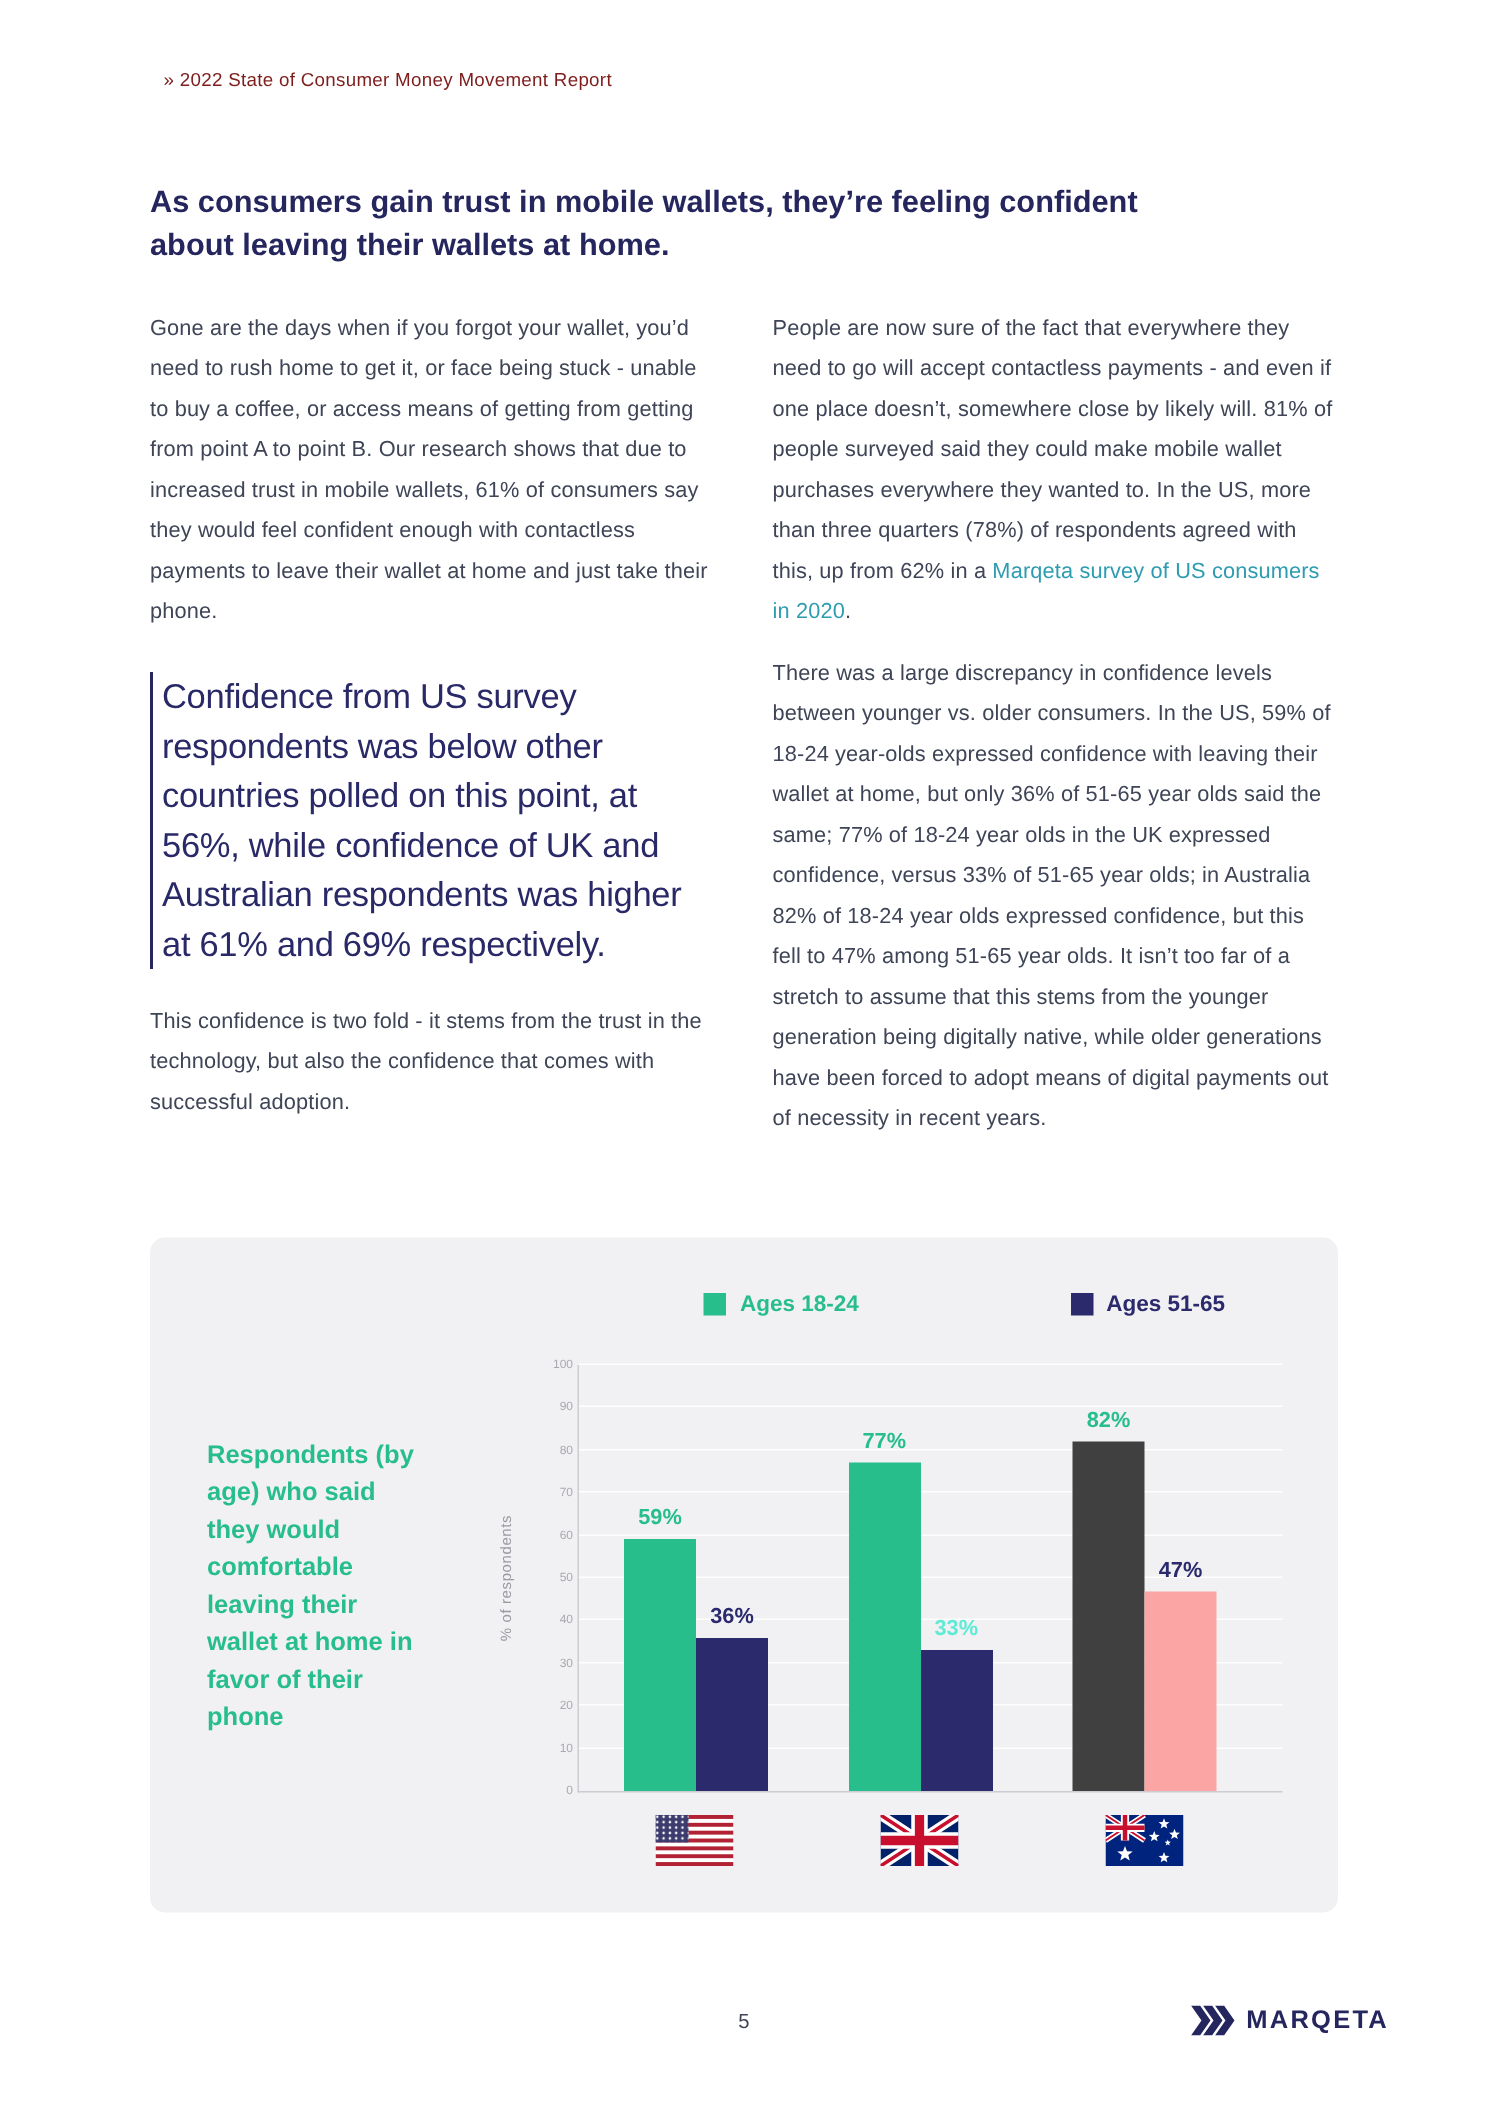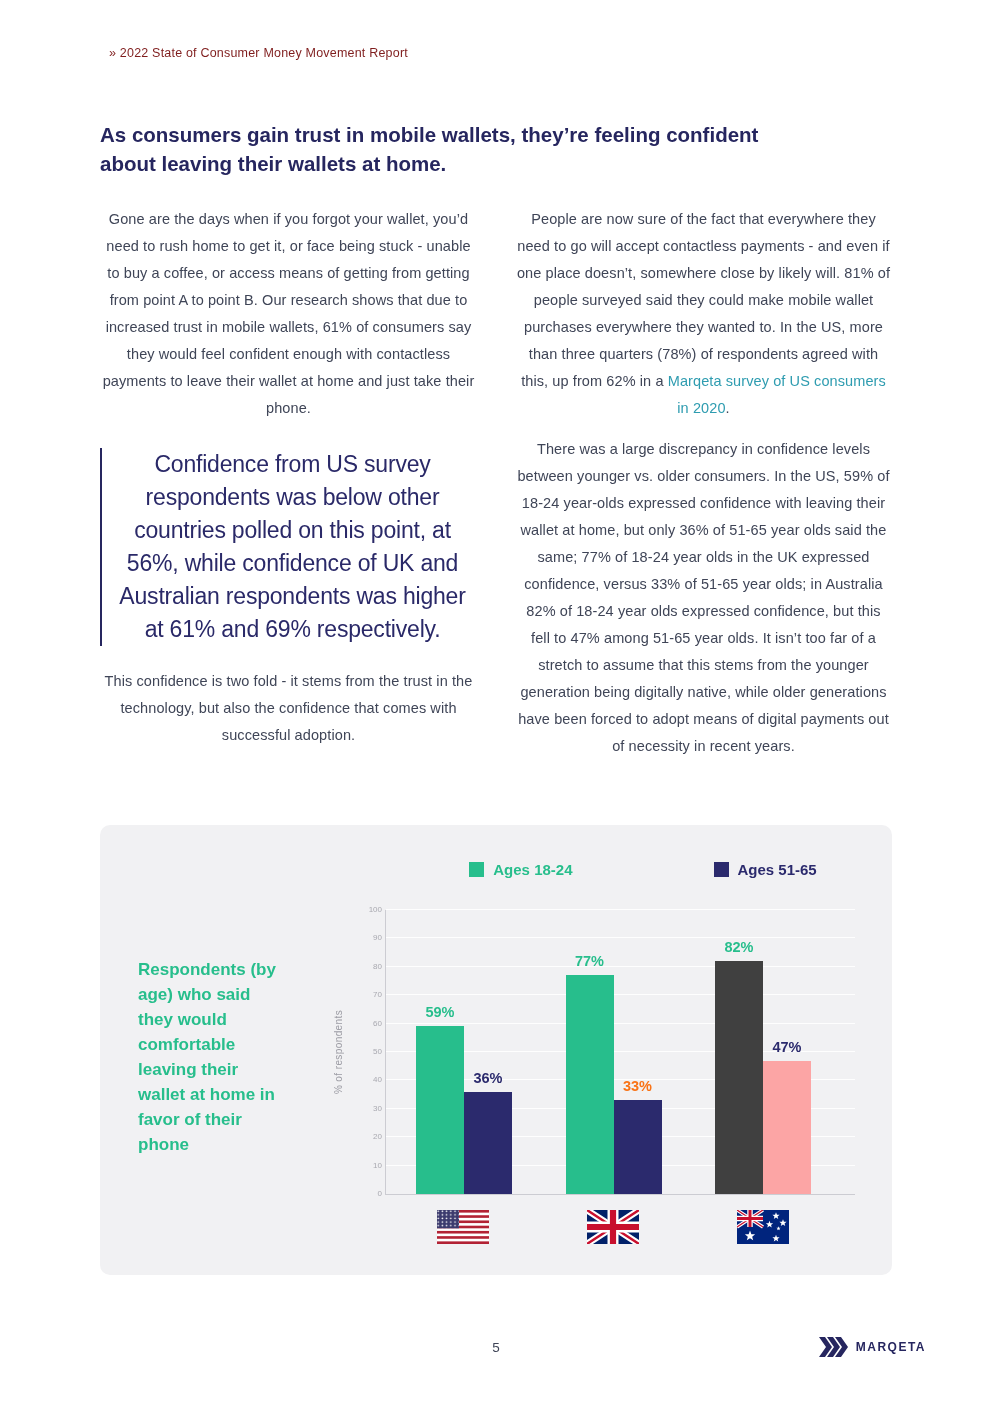--- a/index.html
+++ b/index.html
@@ -12,21 +12,21 @@
   .breadcrumb {
     position: absolute; left: 92px; top: 46px;
     font-size: 12.5px; color: #7f1d1d; letter-spacing: 0.2px; margin-left: 17px;
   }
   .heading {
     position: absolute; left: 100px; top: 120px; width: 705px;
     font-size: 20.5px; font-weight: bold; color: #26265F; line-height: 1.42;
   }
   .columns {
     position: absolute; left: 100px; top: 206px; width: 792px;
-    display: flex; gap: 38px; text-align: center;
+    display: flex; gap: 38px;
   }
   .col { width: 377px; font-size: 14.5px; line-height: 27px; letter-spacing: 0.1px; }
   .col p { margin-bottom: 14px; }
   .pullquote {
     border-left: 2px solid #26265F;
     padding-left: 6px;
     margin: 26px 0 22px 0;
     font-size: 23px; line-height: 33px; color: #2A2968; letter-spacing: -0.2px;
   }
   .link { color: #2E9CB0; text-decoration: none; cursor: pointer; }
@@ -81,21 +81,21 @@
   .flag-slot svg { display: block; }
   .page-number {
     position: absolute; top: 1340px; left: 0; width: 100%;
     text-align: center; font-size: 13.5px; color: #3F4557;
   }
   .brand {
     position: absolute; top: 1337px; right: 66px;
     display: flex; align-items: center; gap: 7px;
   }
   .brand-text {
-    font-size: 12px; font-weight: bold; color: #26265F; letter-spacing: 1.5px;
+    font-size: 17px; font-weight: bold; color: #26265F; letter-spacing: 1.5px;
   }
 </style>
 </head>
 <body>
 
 <div class="page">
 
   <div class="breadcrumb">» 2022 State of Consumer Money Movement Report</div>
 
   <h1 class="heading">As consumers gain trust in mobile wallets, they’re feeling confident about leaving their wallets at home.</h1>
@@ -133,21 +133,21 @@
             </div>
             <div class="bar" style="height: 36%; background: rgb(43, 42, 109);">
               <div class="bar-label" style="color: rgb(43, 42, 109);">36%</div>
             </div>
           </div>
           <div class="bar-group">
             <div class="bar" style="height: 77%; background: rgb(39, 190, 140);">
               <div class="bar-label" style="color: rgb(39, 190, 140);">77%</div>
             </div>
             <div class="bar" style="height: 33%; background: rgb(43, 42, 109);">
-              <div class="bar-label" style="color: #f97316;">33%</div>
+              <div class="bar-label" style="color: #5eead4;">33%</div>
             </div>
           </div>
           <div class="bar-group">
             <div class="bar" style="height: 82%; background: #404040;">
               <div class="bar-label" style="color: rgb(39, 190, 140);">82%</div>
             </div>
             <div class="bar" style="height: 47%; background: #fca5a5;">
               <div class="bar-label" style="color: rgb(43, 42, 109);">47%</div>
             </div>
           </div>

